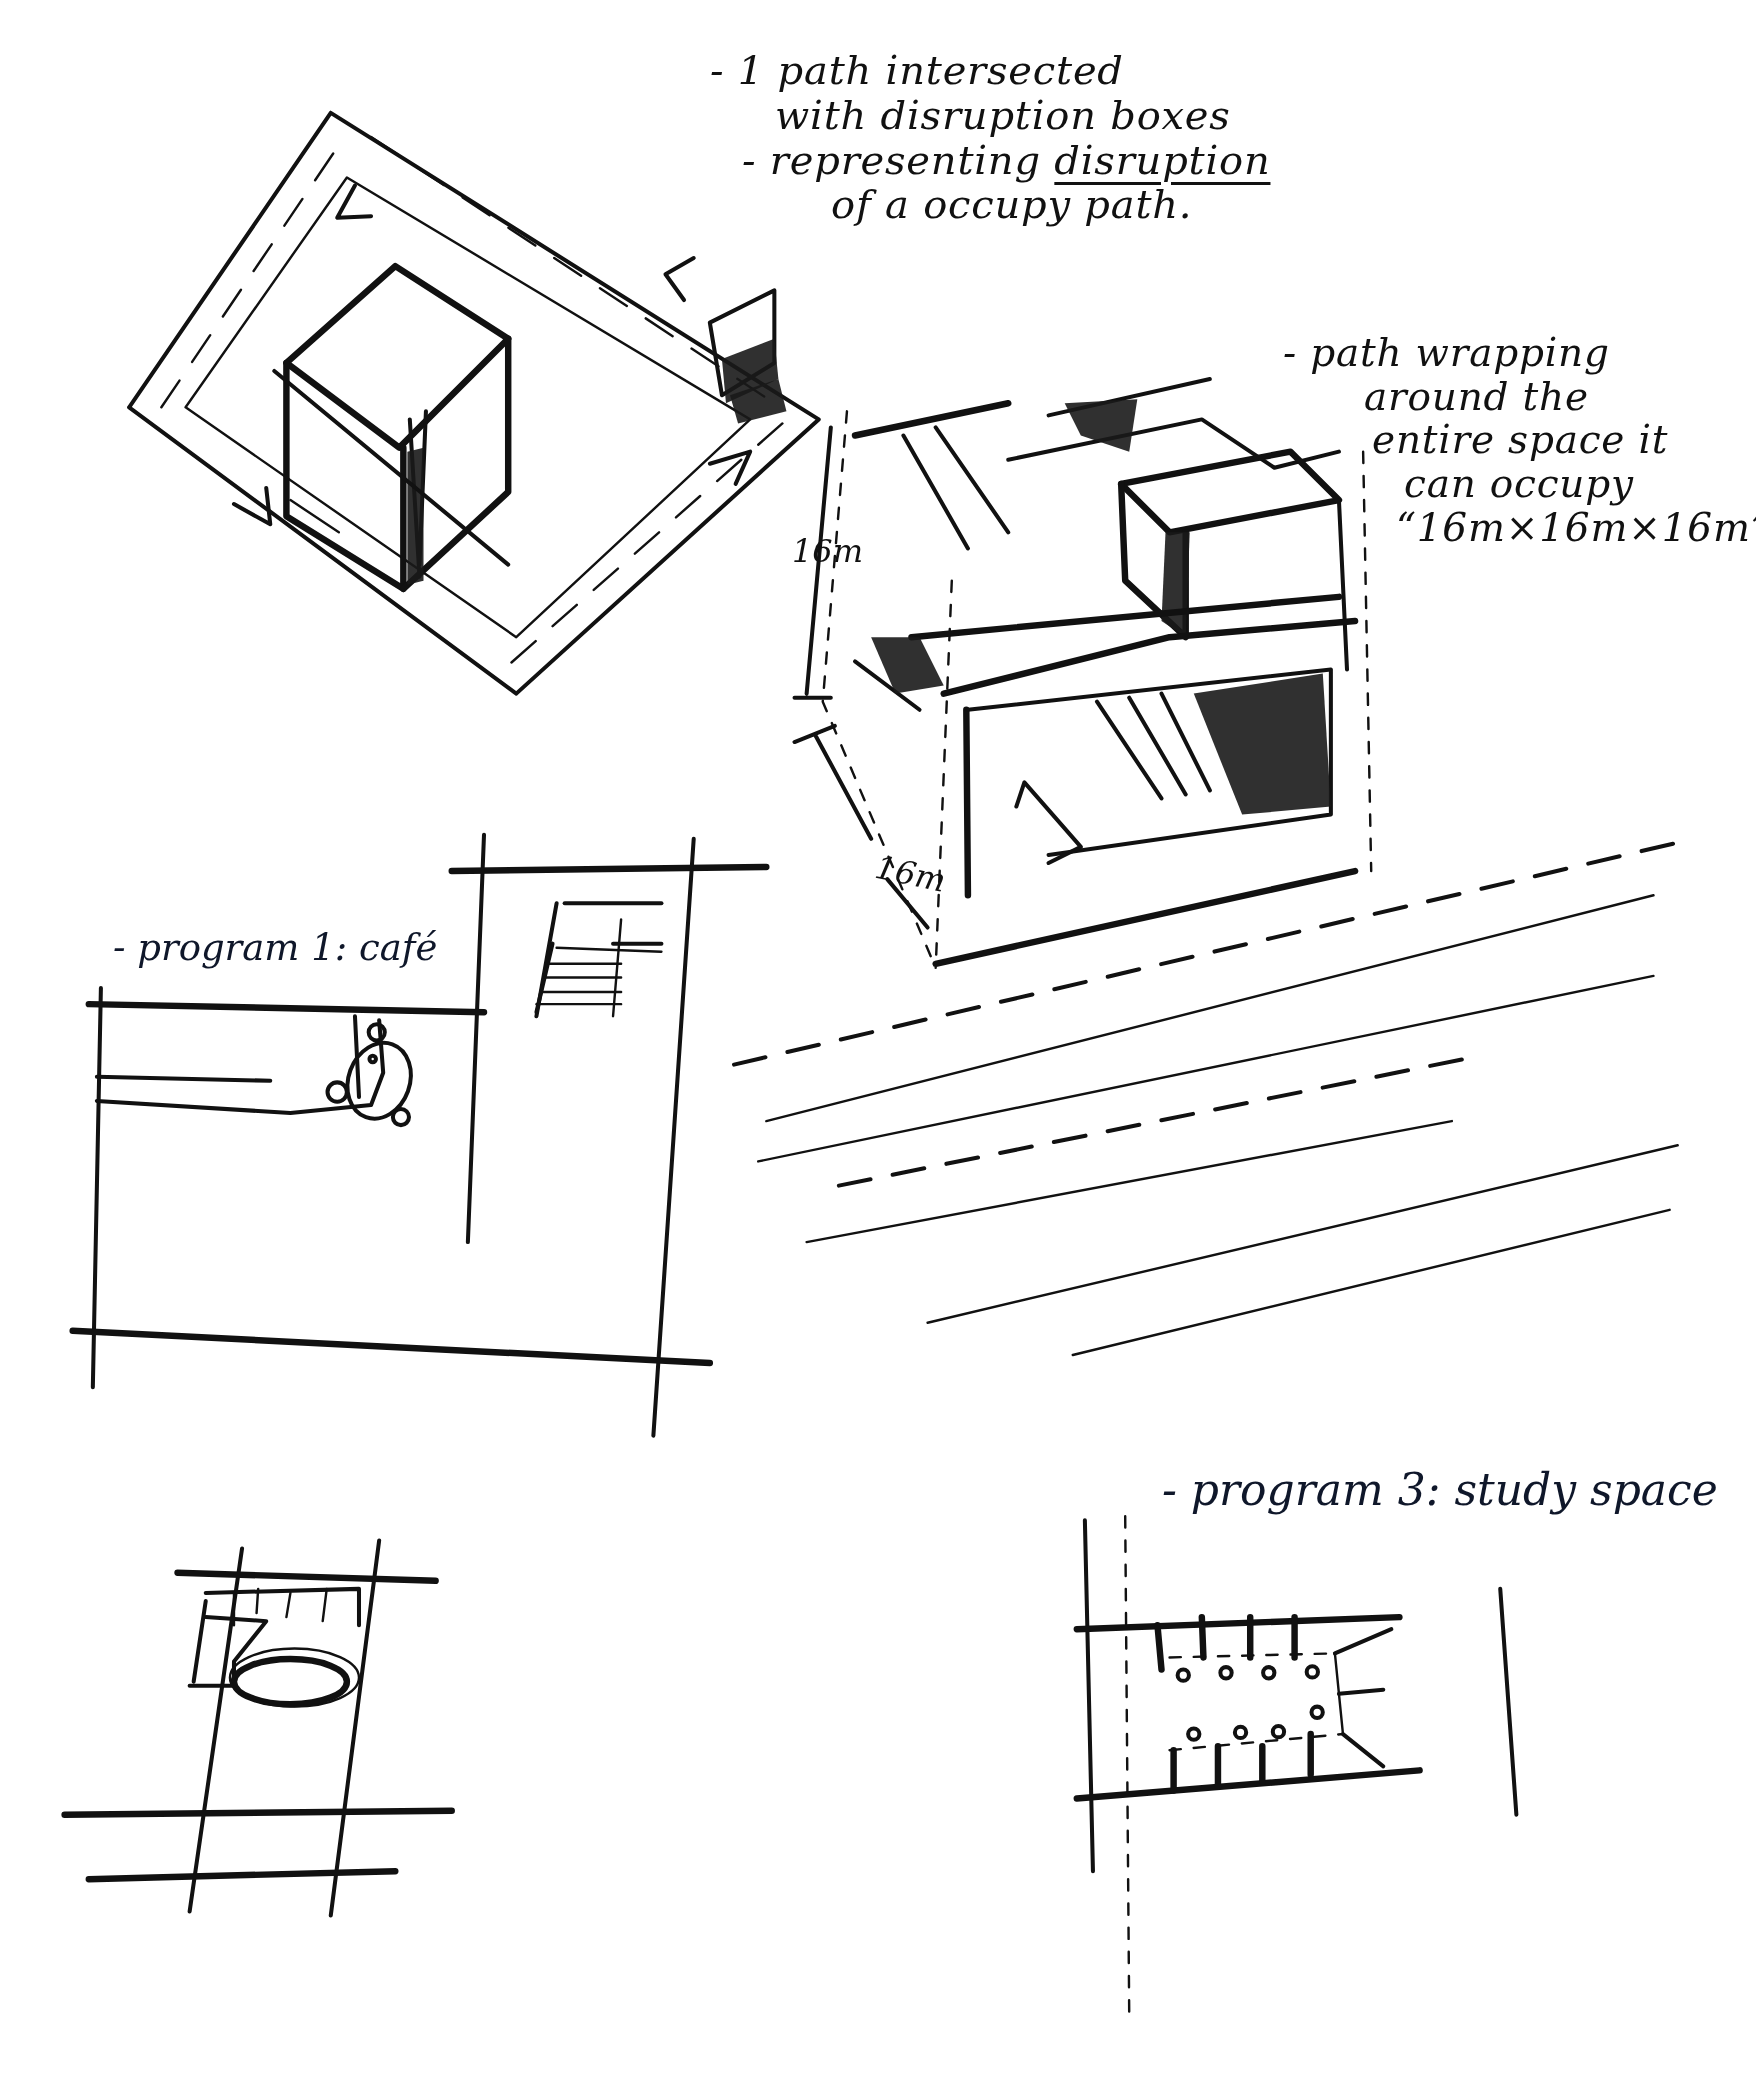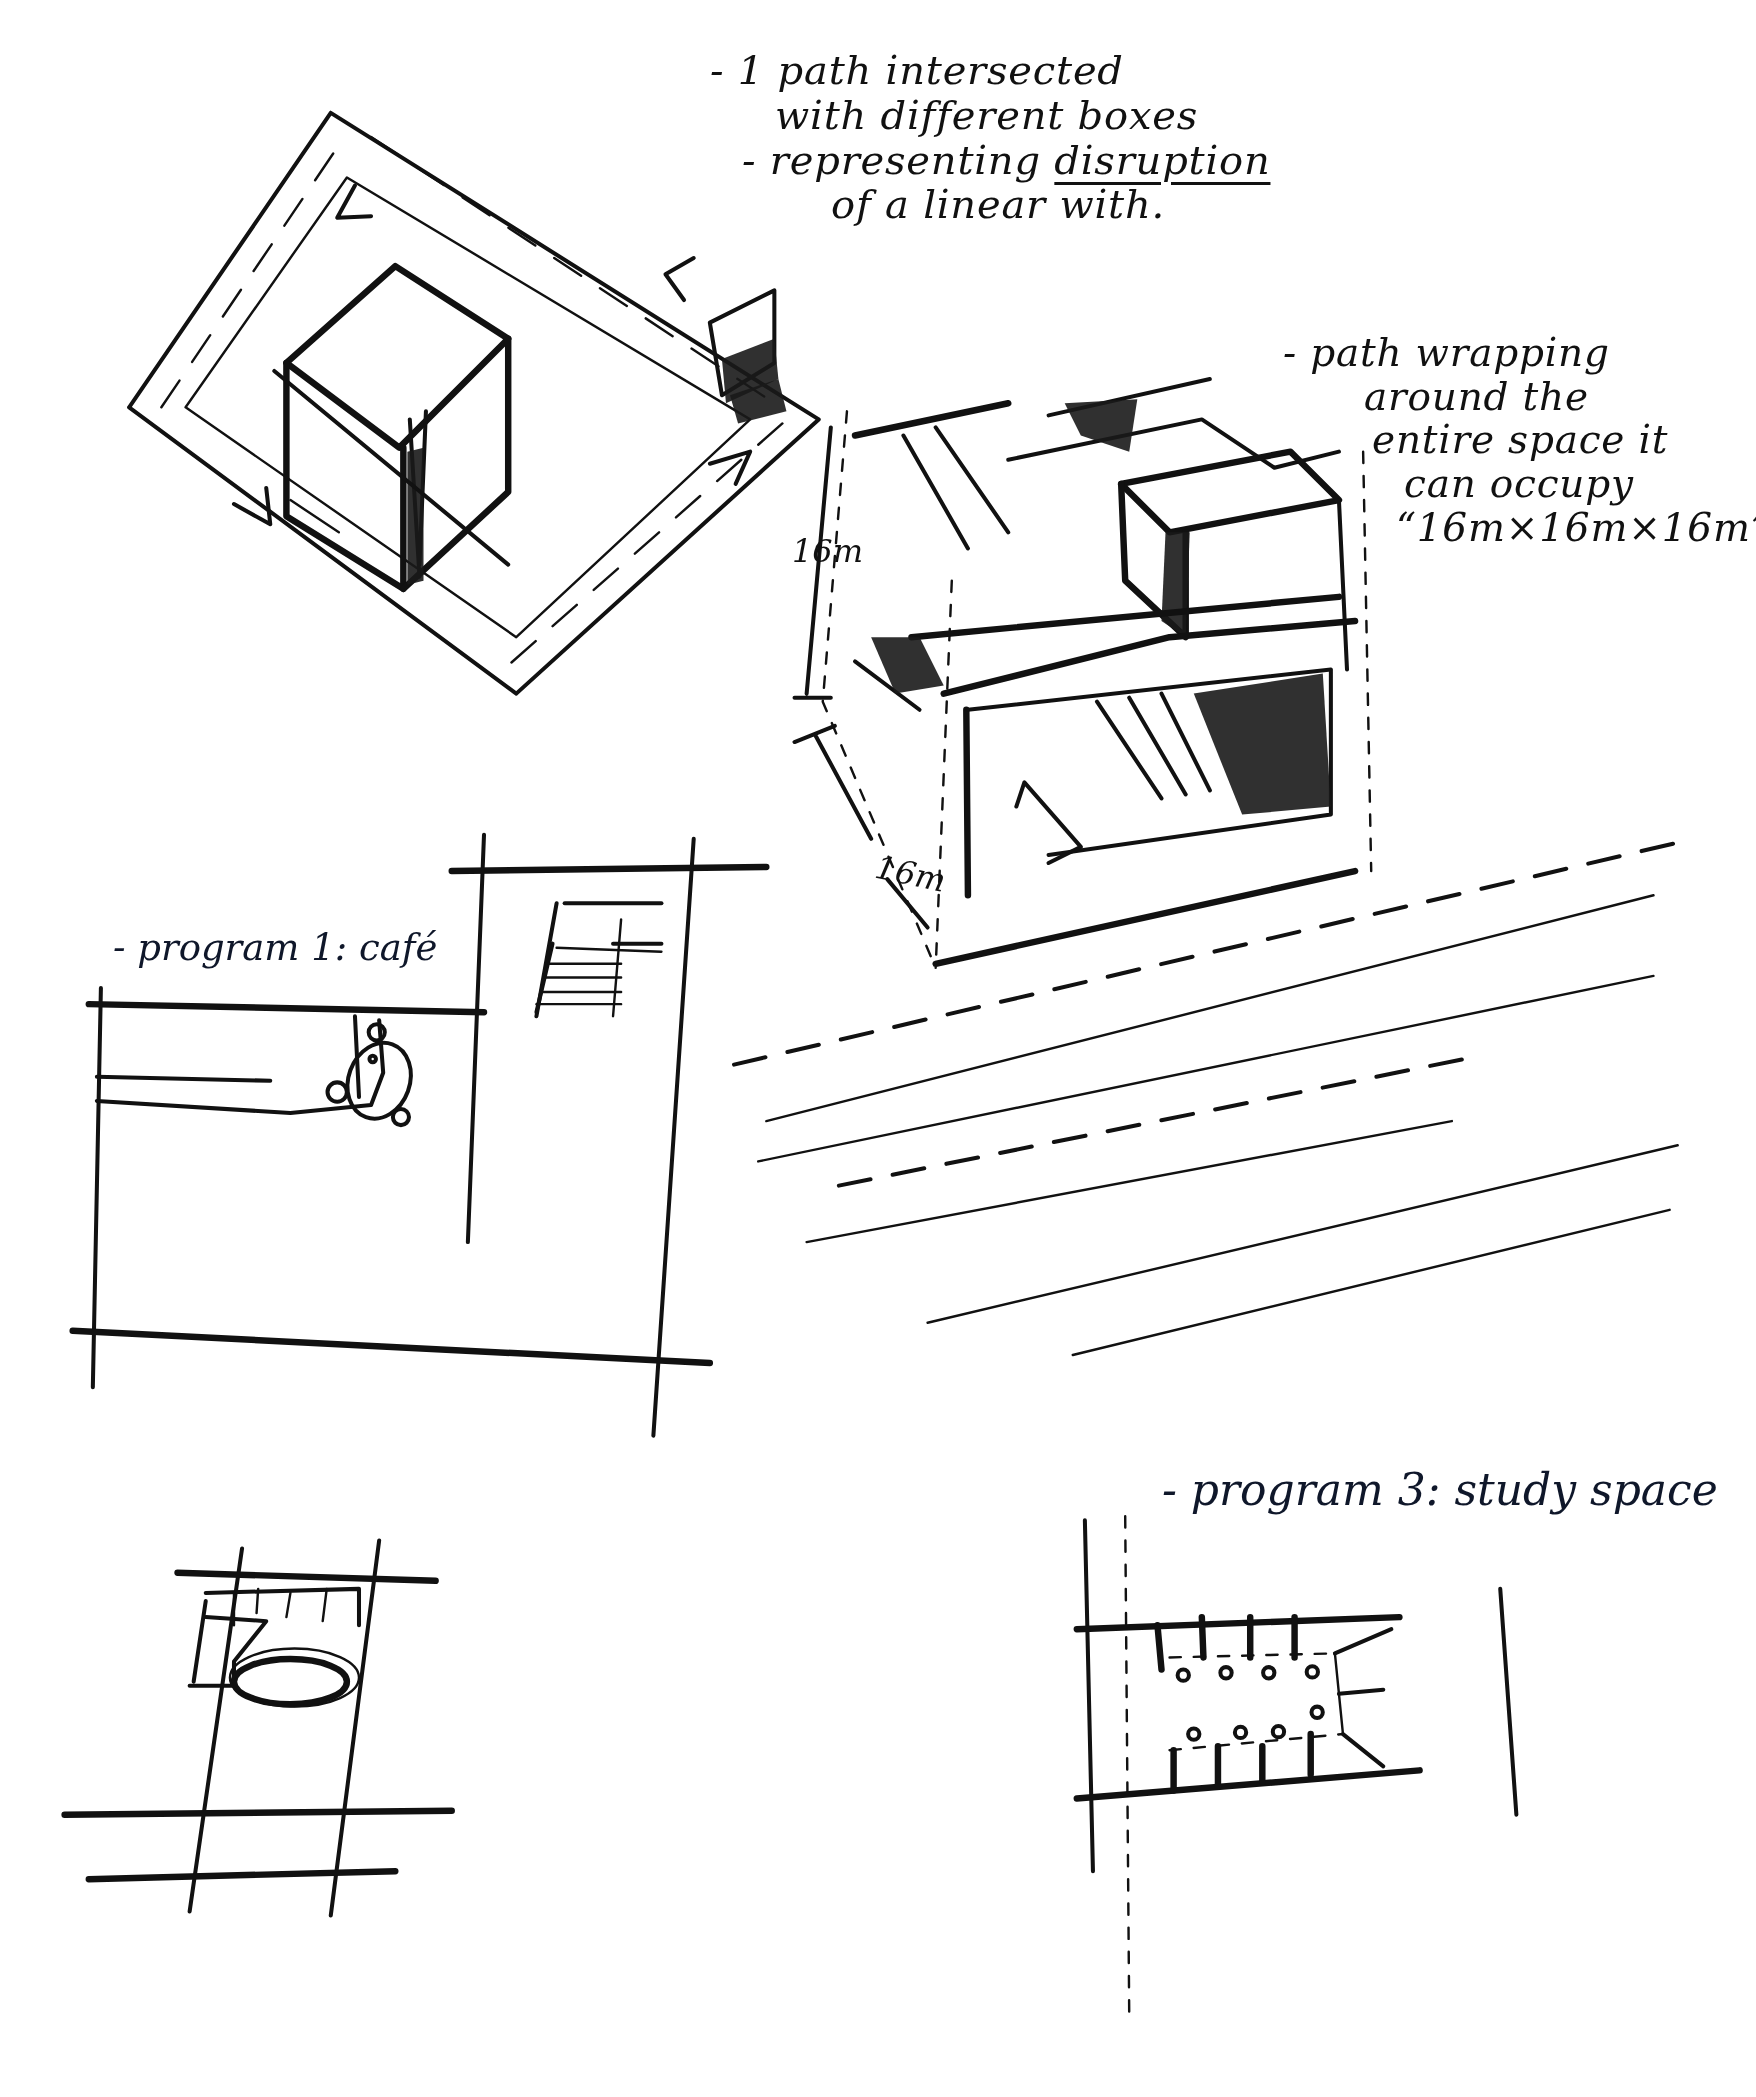--- a/index.html
+++ b/index.html
@@ -177,25 +177,25 @@
       <circle class="ink mid" cx="1627" cy="2073" r="7"></circle>
       <circle class="ink mid" cx="1633" cy="2123" r="7"></circle>
       <circle class="ink mid" cx="1480" cy="2150" r="7"></circle>
       <circle class="ink mid" cx="1538" cy="2148" r="7"></circle>
       <circle class="ink mid" cx="1585" cy="2147" r="7"></circle>
     </g>
   </svg>
 
   <div class="note note-1">
     <span class="line l1">- 1 path intersected</span>
-    <span class="line l2">with different boxes</span>
+    <span class="line l2">with disruption boxes</span>
     <span class="line l3">
       <span>- representing </span><span class="underline">disruption</span>
     </span>
-    <span class="line l4">of a linear with.</span>
+    <span class="line l4">of a occupy path.</span>
   </div>
 
   <div class="note note-2">
     <span class="line l1">- path wrapping</span>
     <span class="line l2">around the</span>
     <span class="line l3">entire space it</span>
     <span class="line l4">can occupy</span>
     <span class="line l5">“16m×16m×16m”</span>
   </div>
 

